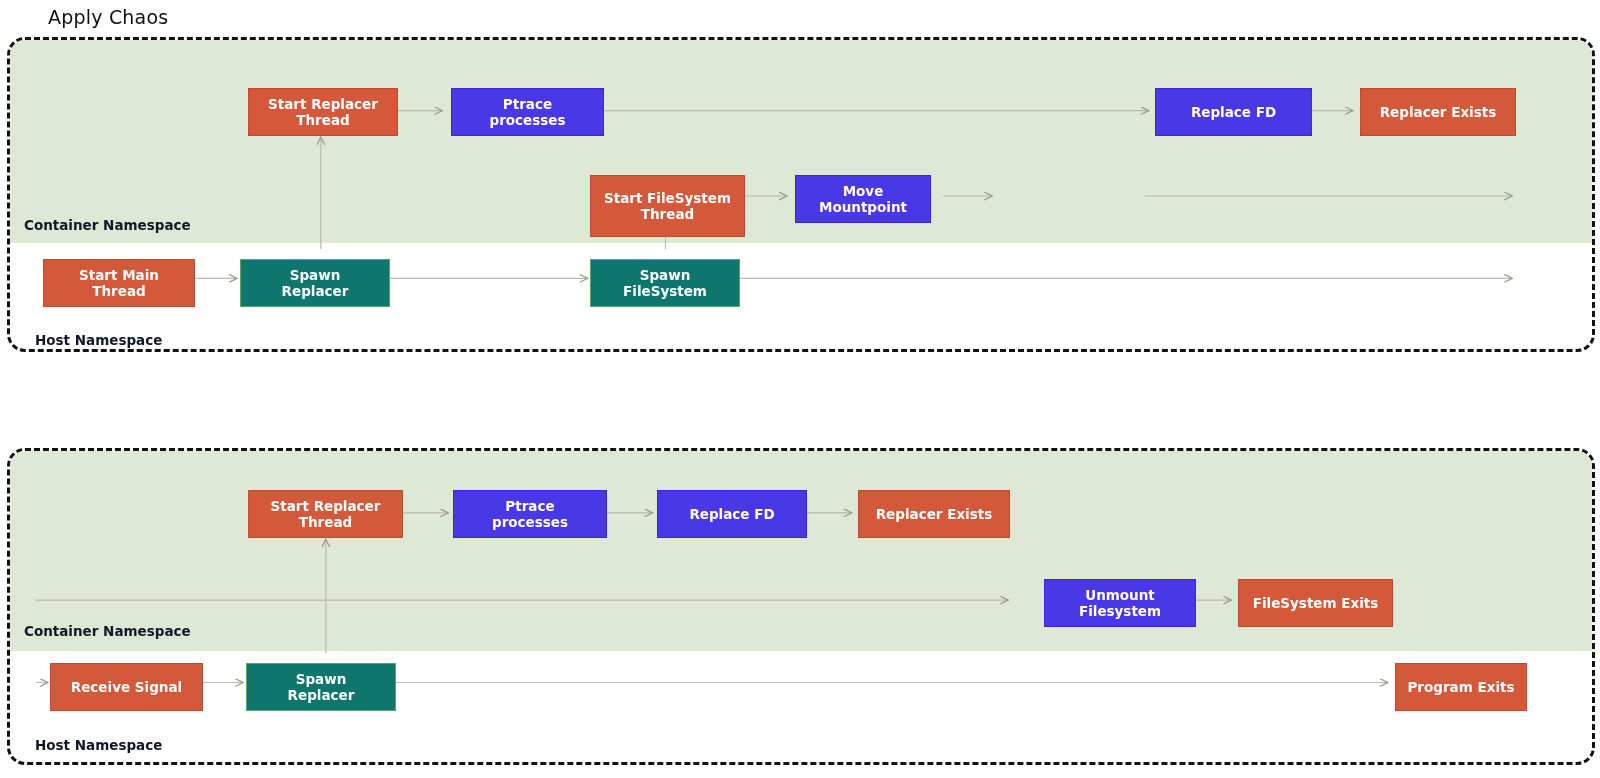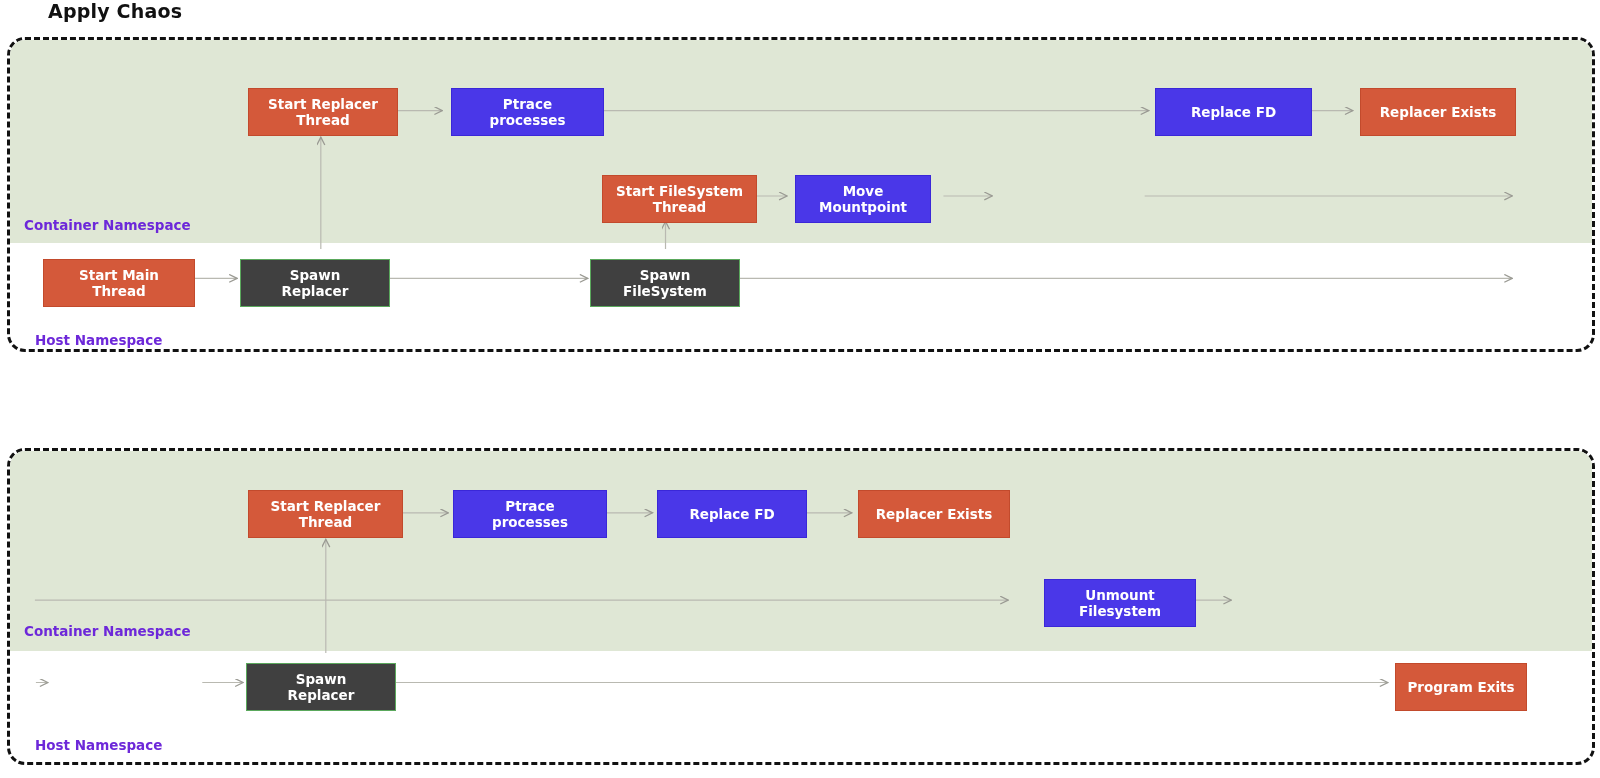--- a/index.html
+++ b/index.html
@@ -15,23 +15,23 @@
     overflow: hidden;
   }
   #canvas {
     position: relative;
     width: 1600px;
     height: 778px;
   }
   .diagram-title {
     position: absolute;
     left: 48px;
-    top: 0;
+    top: 6px;
     font-size: 19px;
-    font-weight: bold;
+    font-weight: normal;
     color: #111111;
     letter-spacing: 0.2px;
     white-space: nowrap;
     text-align: center;
   }
   .panel {
     position: absolute;
     border: 3px dashed #111111;
     border-radius: 18px;
     background: #ffffff;
@@ -41,42 +41,42 @@
   .ns-band {
     position: absolute;
     left: 0;
     right: 0;
     background: #dfe7d5;
   }
   .ns-label {
     position: absolute;
     font-size: 13.5px;
     font-weight: bold;
-    color: #6d28d9;
+    color: #0f172a;
     white-space: nowrap;
   }
   .node {
     position: absolute;
     box-sizing: border-box;
     display: flex;
     align-items: center;
     justify-content: center;
     text-align: center;
     color: #ffffff;
     font-size: 13.5px;
     font-weight: bold;
     line-height: 1.22;
     padding: 2px 4px;
     border-width: 1px;
     border-style: solid;
     white-space: pre-line;
   }
   .node.orange { background: #d4593a; border-color: #c24a2c; }
   .node.blue   { background: #4a37e8; border-color: #3a27d8; }
-  .node.green  { background: #404040; border-color: #5aa85c; text-align: center; }
+  .node.green  { background: #0f766e; border-color: #5aa85c; text-align: center; }
 
   .edge-layer {
     position: absolute;
     left: 0; top: 0;
     width: 100%;
     height: 100%;
     pointer-events: none;
   }
 </style>
 </head>
@@ -129,21 +129,21 @@
     <div class="node orange" style="left:238px; top:48px; width:150px; height:48px;">Start Replacer
 Thread</div>
 
     <div class="node blue" style="left:441px; top:48px; width:153px; height:48px;">Ptrace
 processes</div>
 
     <div class="node blue" style="left:1145px; top:48px; width:157px; height:48px;">Replace FD</div>
 
     <div class="node orange" style="left:1350px; top:48px; width:156px; height:48px;">Replacer Exists</div>
 
-    <div class="node orange" style="left:592px; top:135px; width:155px; height:48px;">Start FileSystem
+    <div class="node orange" style="left:580px; top:135px; width:155px; height:62px;">Start FileSystem
 Thread</div>
 
     <div class="node blue" style="left:785px; top:135px; width:136px; height:48px;">Move
 Mountpoint</div>
 
 
     <div class="node orange" style="left:33px; top:219px; width:152px; height:48px;">Start Main
 Thread</div>
 
     <div class="node green" style="left:230px; top:219px; width:150px; height:48px;">Spawn
@@ -195,21 +195,23 @@
     <div class="node blue" style="left:443px; top:39px; width:154px; height:48px;">Ptrace
 processes</div>
 
     <div class="node blue" style="left:647px; top:39px; width:150px; height:48px;">Replace FD</div>
 
     <div class="node orange" style="left:848px; top:39px; width:152px; height:48px;">Replacer Exists</div>
 
     <div class="node blue" style="left:1005px; top:128px; width:152px; height:48px;margin-left:29px;">Unmount
 Filesystem</div>
 
-
+    <div class="node orange" style="left:1228px; top:128px; width:155px; height:48px;">FileSystem Exits</div>
+
+    <div class="node orange" style="left:40px; top:212px; width:153px; height:48px;">Receive Signal</div>
 
     <div class="node green" style="left:236px; top:212px; width:150px; height:48px;">Spawn
 Replacer</div>
 
     <div class="node orange" style="left:1385px; top:212px; width:132px; height:48px;">Program Exits</div>
   </div>
 
 </div>
 
 </body></html>

